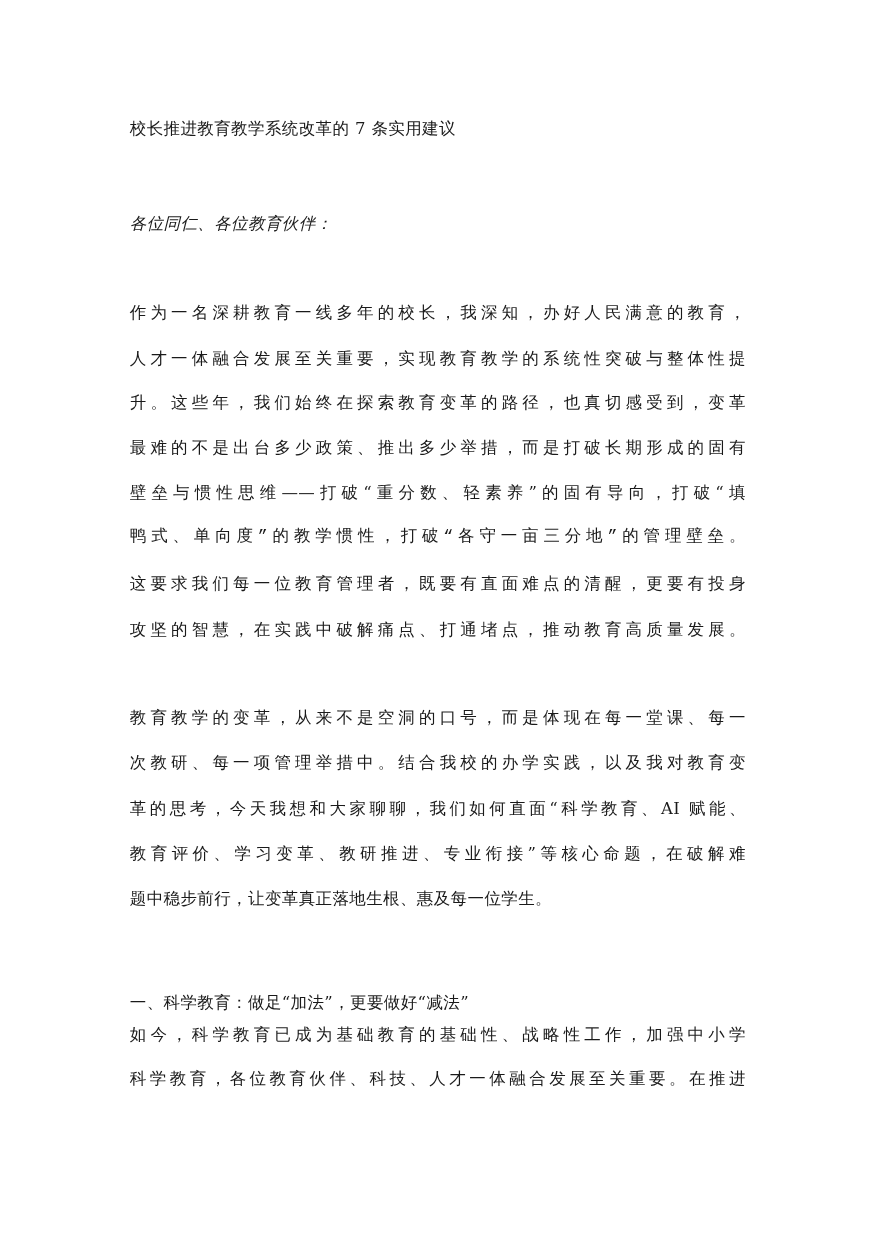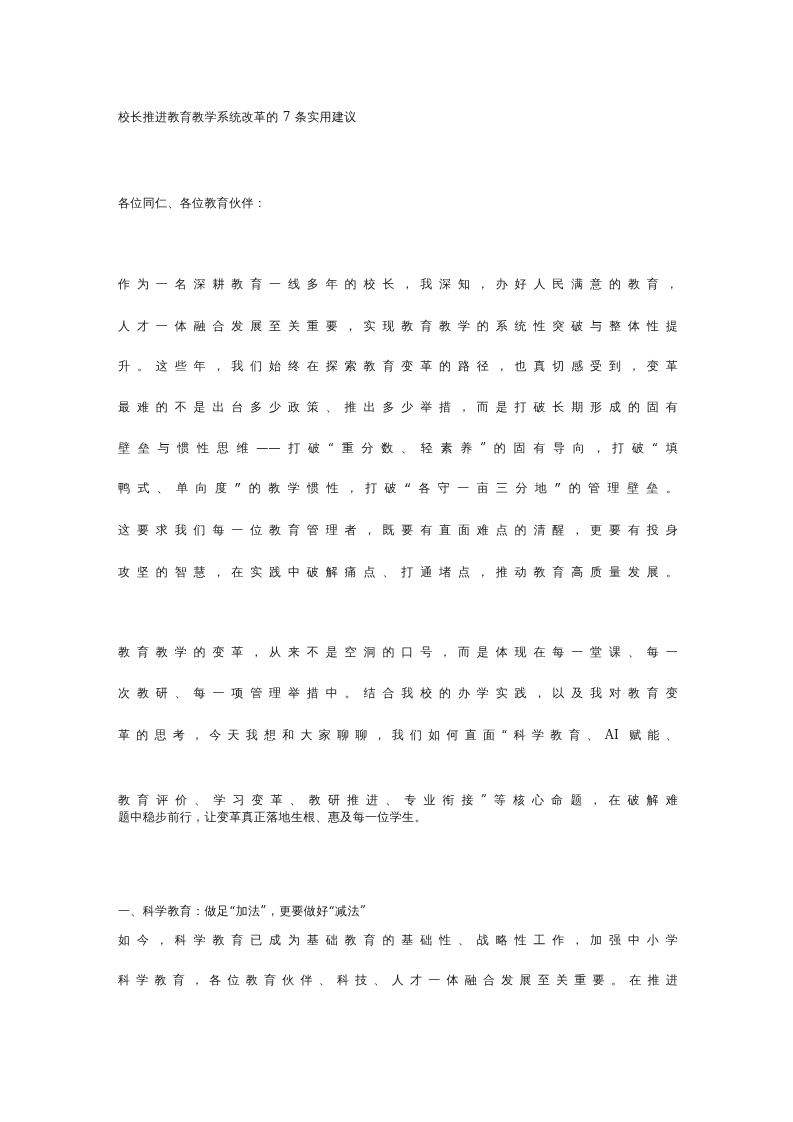--- a/index.html
+++ b/index.html
@@ -1,45 +1,45 @@
 <!DOCTYPE html>
 <html><head>
 <meta charset="utf-8">
 <style>
   html, body { margin:0; padding:0; background:#ffffff; }
   body { width:793px; height:1122px; position:relative; overflow:hidden;
          font-family: "DejaVu Serif", "Liberation Serif", serif; color:#1a1a1a; }
   .page { position:absolute; left:0; top:0; width:793px; height:1122px; }
-  .line { position:absolute; left:118px; width:560px; font-size:12px; line-height:24px;
+  .line { position:absolute; left:118px; width:560px; font-size:15px; line-height:24px;
           white-space:nowrap; letter-spacing:0.35px; }
   .justify { text-align:justify; text-align-last:justify; }
 </style>
 </head>
 <body>
 
 <div class="page">
   <div class="line" style="top:105px;">校长推进教育教学系统改革的 7 条实用建议</div>
-  <div class="line" style="top:191px;">各位同仁、各位教育伙伴：</div>
+  <div class="line" style="top:191px;font-style:italic;">各位同仁、各位教育伙伴：</div>
 
   <div>
     <div class="line justify" style="top:272px;">作为一名深耕教育一线多年的校长，我深知，办好人民满意的教育，</div>
     <div class="line justify" style="top:314px;">人才一体融合发展至关重要，实现教育教学的系统性突破与整体性提</div>
     <div class="line justify" style="top:354px;">升。这些年，我们始终在探索教育变革的路径，也真切感受到，变革</div>
     <div class="line justify" style="top:395px;">最难的不是出台多少政策、推出多少举措，而是打破长期形成的固有</div>
     <div class="line justify" style="top:436px;">壁垒与惯性思维——打破“重分数、轻素养”的固有导向，打破“填</div>
     <div class="line justify" style="top:477px;font-family:Liberation Mono, monospace;">鸭式、单向度”的教学惯性，打破“各守一亩三分地”的管理壁垒。</div>
     <div class="line justify" style="top:518px;">这要求我们每一位教育管理者，既要有直面难点的清醒，更要有投身</div>
     <div class="line justify" style="top:560px;">攻坚的智慧，在实践中破解痛点、打通堵点，推动教育高质量发展。</div>
   </div>
 
   <div>
     <div class="line justify" style="top:640px;">教育教学的变革，从来不是空洞的口号，而是体现在每一堂课、每一</div>
     <div class="line justify" style="top:681px;">次教研、每一项管理举措中。结合我校的办学实践，以及我对教育变</div>
     <div class="line justify" style="top:723px;">革的思考，今天我想和大家聊聊，我们如何直面“科学教育、AI 赋能、</div>
-    <div class="line justify" style="top:764px;margin-top:24px;">教育评价、学习变革、教研推进、专业衔接”等核心命题，在破解难</div>
+    <div class="line justify" style="top:764px;">教育评价、学习变革、教研推进、专业衔接”等核心命题，在破解难</div>
     <div class="line" style="top:805px;">题中稳步前行，让变革真正落地生根、惠及每一位学生。</div>
   </div>
 
   <div>
     <div class="line" style="top:887px;margin-top:12px;">一、科学教育：做足“加法”，更要做好“减法”</div>
     <div class="line justify" style="top:928px;">如今，科学教育已成为基础教育的基础性、战略性工作，加强中小学</div>
     <div class="line justify" style="top:968px;">科学教育，各位教育伙伴、科技、人才一体融合发展至关重要。在推进</div>
   </div>
 </div>
 

